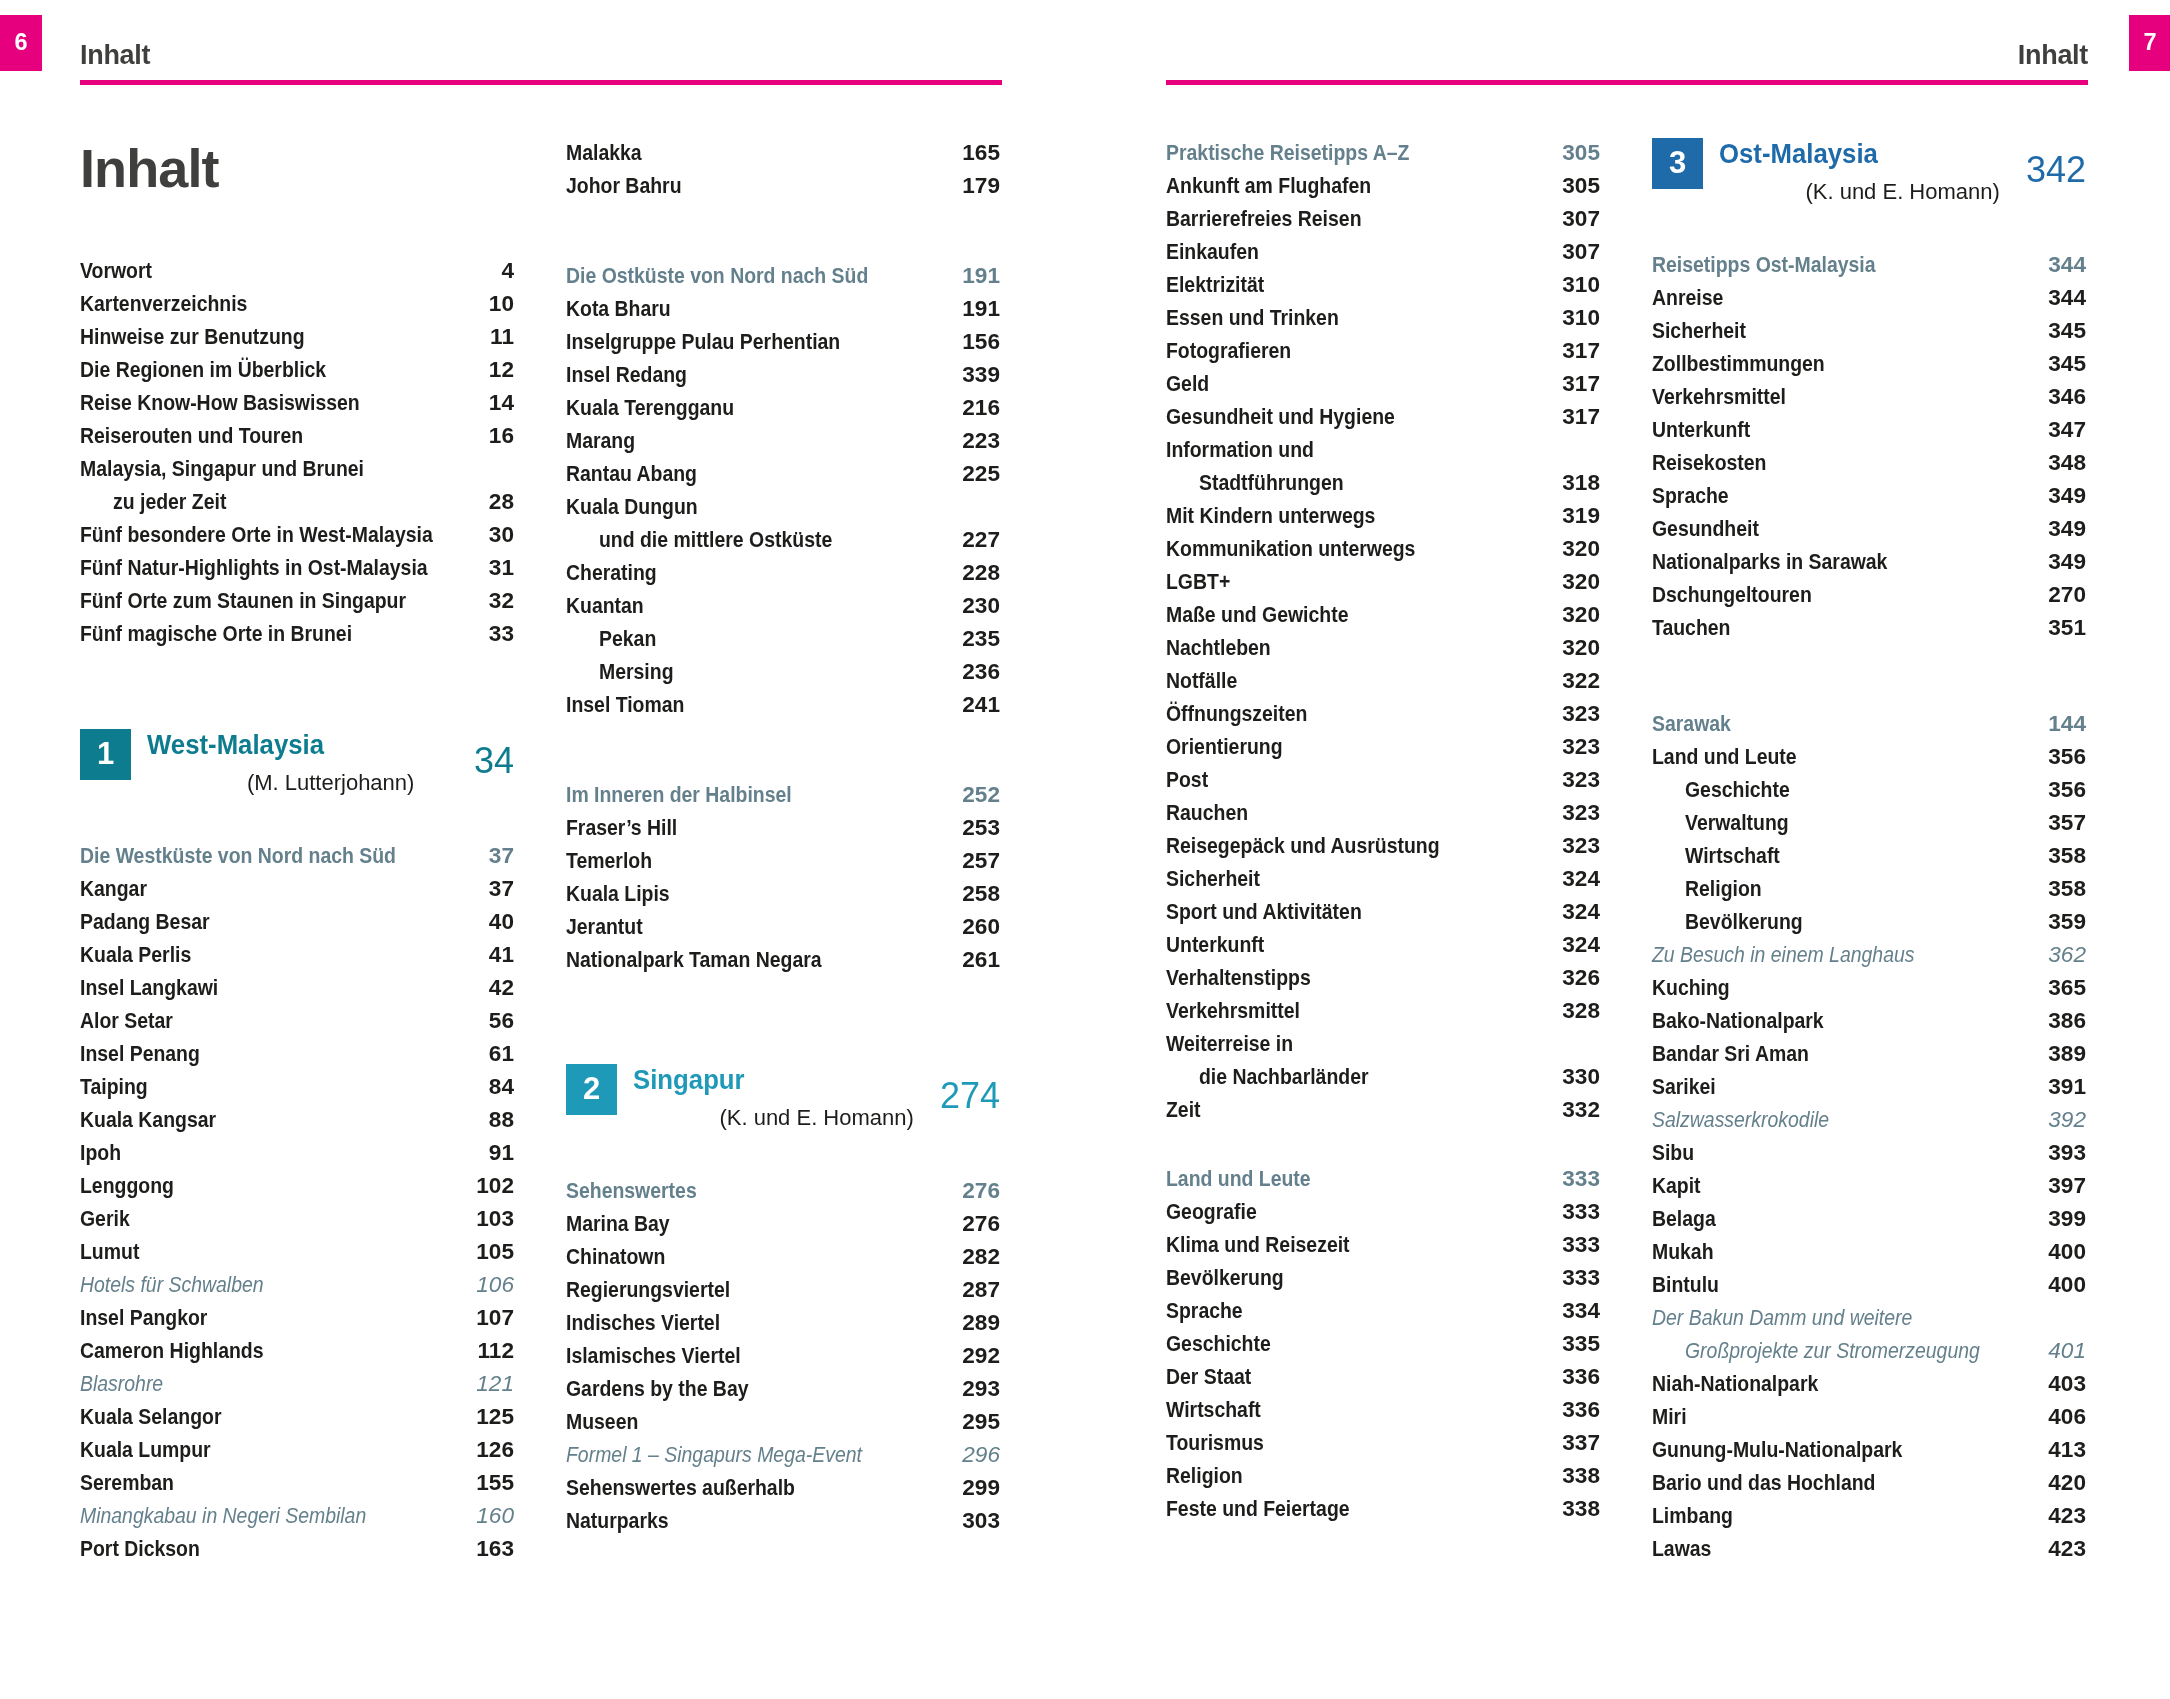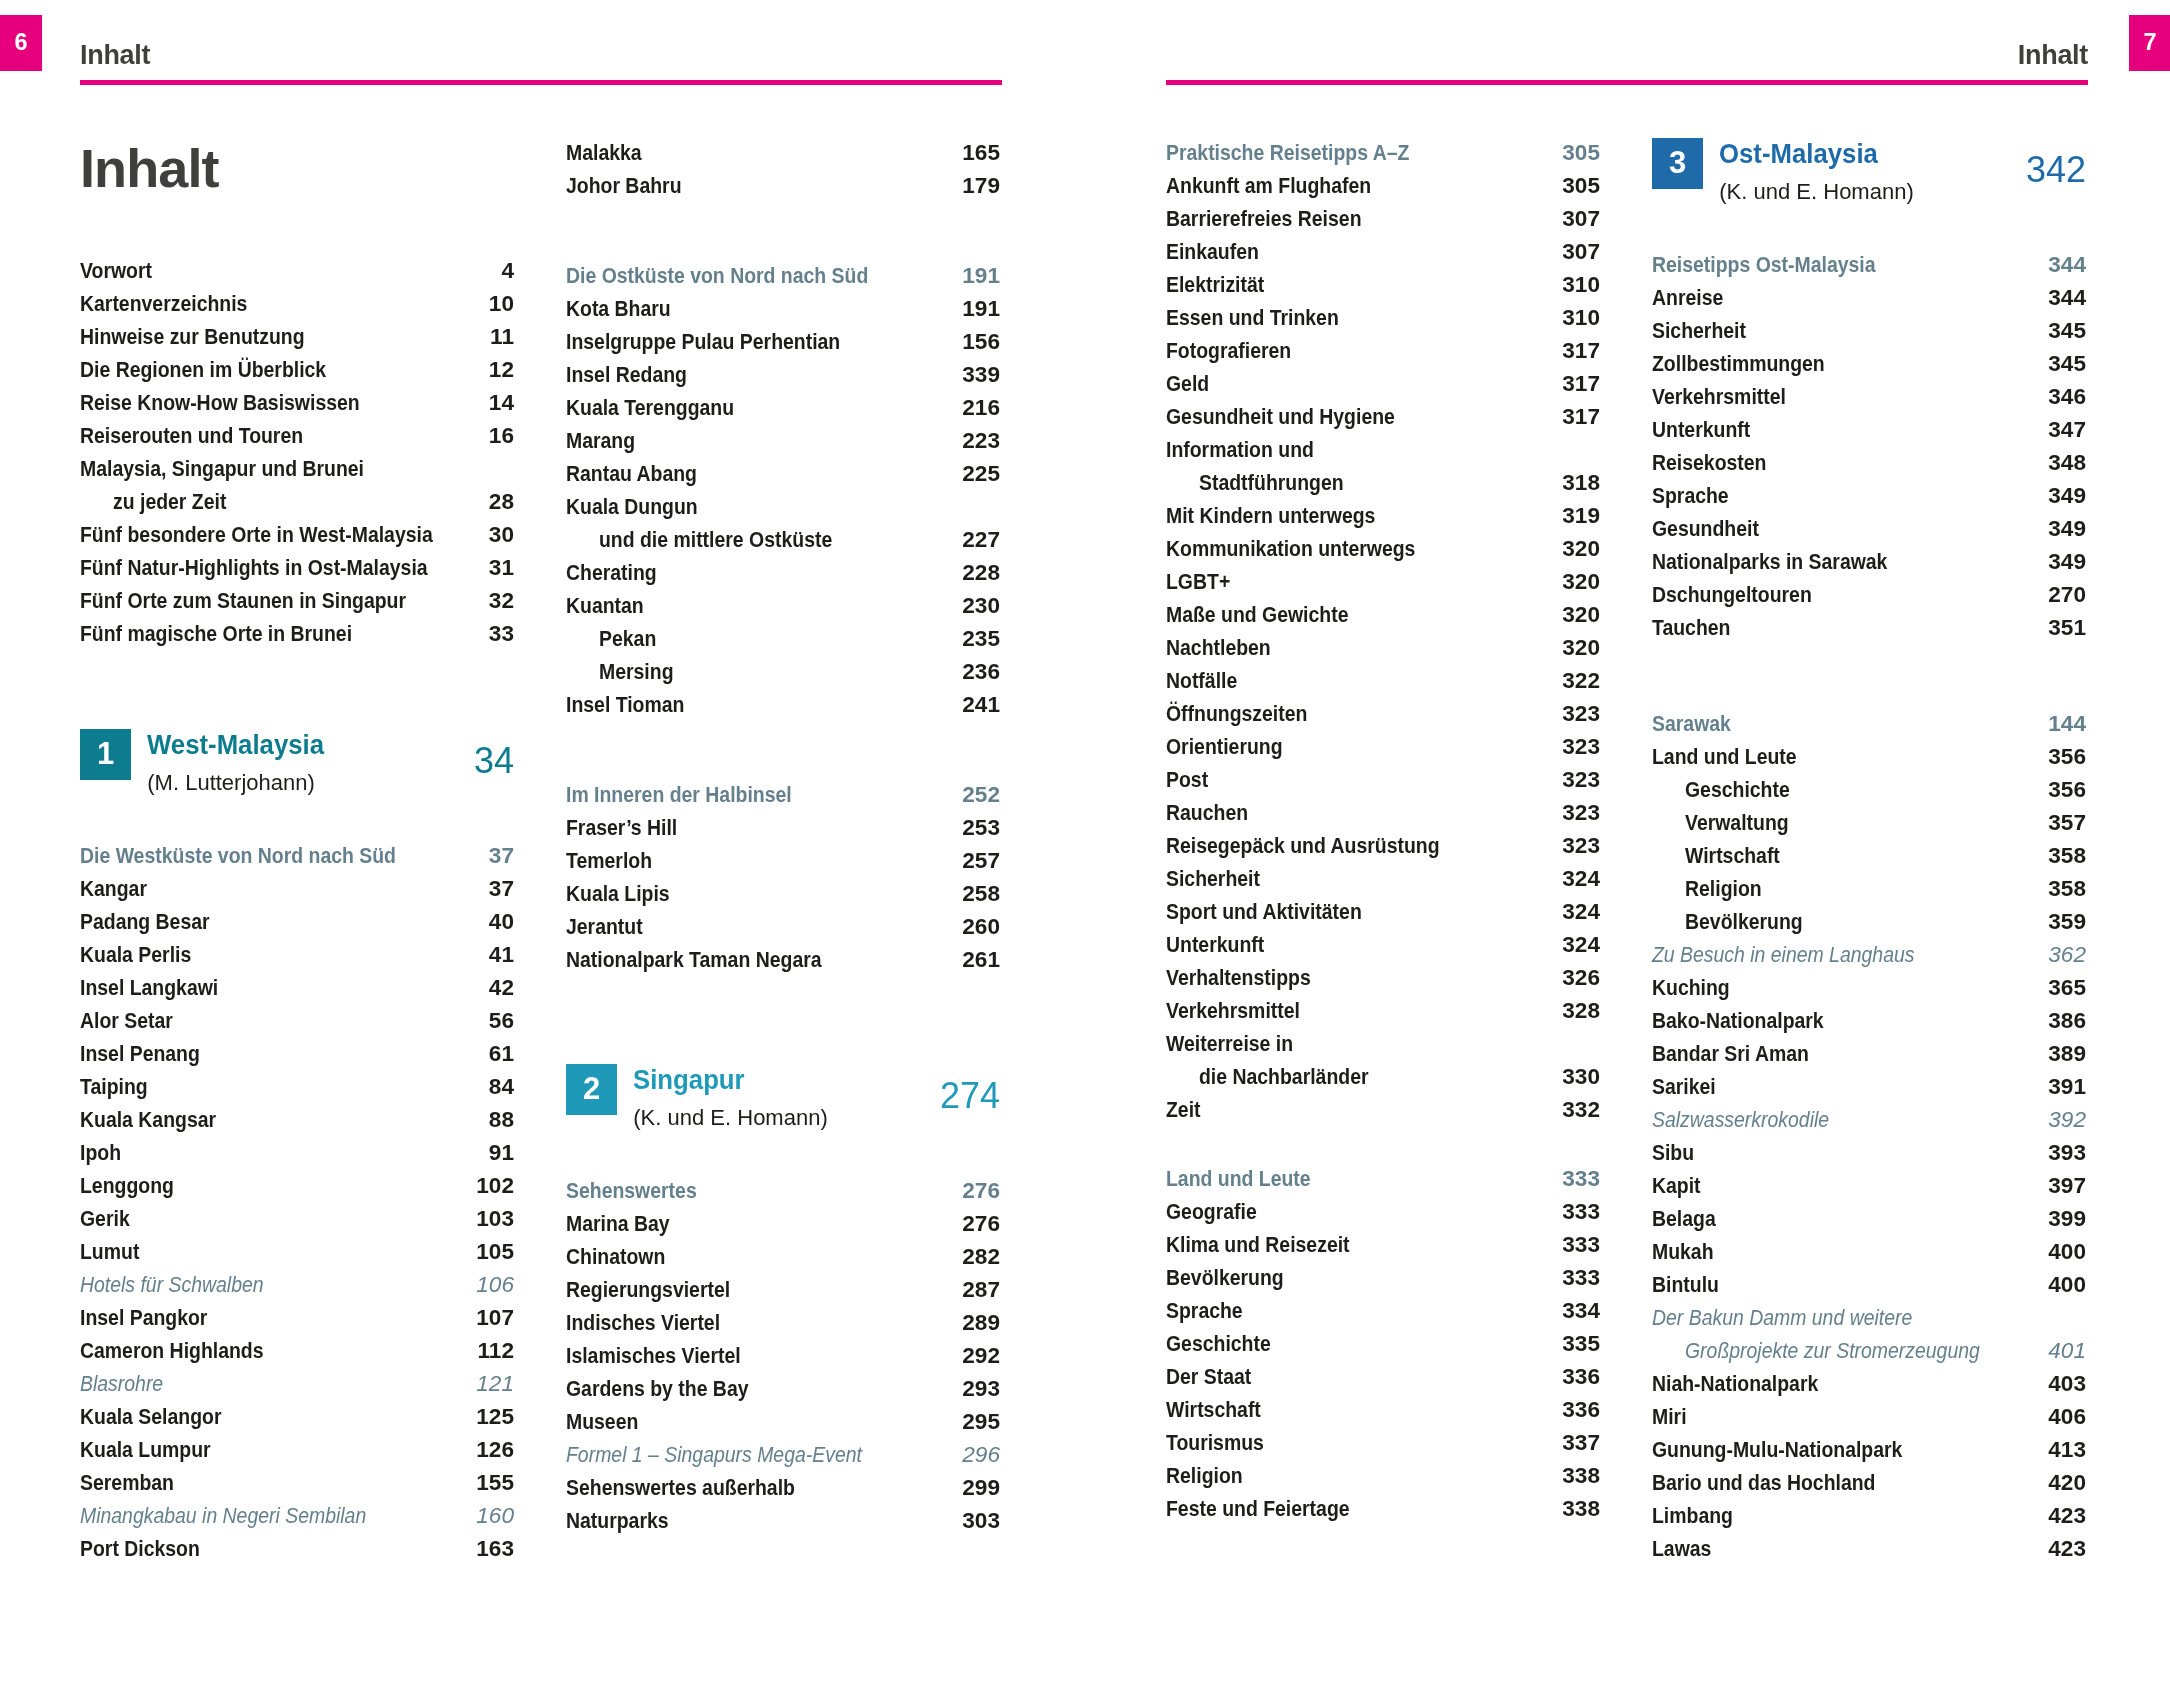--- a/index.html
+++ b/index.html
@@ -34,21 +34,21 @@
   .row.it .lbl,.row.it .pg{color:var(--muted,#64808c);font-style:italic;font-weight:normal;}
 
   .sec{--c:#0e7c8f;display:flex;gap:16.3px;height:87px;align-items:flex-start;}
   .secnum{width:51px;height:51px;margin-top:1.8px;background:var(--c);color:#fff;font-size:31px;font-weight:bold;
           display:flex;align-items:center;justify-content:center;flex:0 0 51px;}
   .secbody{flex:1;}
   .secrow{position:relative;padding-right:0;line-height:36px;}
   .sectitle{display:inline-block;transform:scaleX(.92);transform-origin:0 50%;white-space:nowrap;
             font-size:28px;font-weight:bold;color:var(--c);}
   .secpg{position:absolute;right:0;top:16px;font-size:36px;font-weight:normal;color:var(--c);}
-  .secauthor{font-size:22px;line-height:31px;color:var(--dark,#1d1d1b);}
+  .secauthor{font-size:22px;line-height:31px;color:var(--dark,#1d1d1b);text-align:center;}
   .sp{width:100%;}
 </style>
 </head>
 <body>
 
 <div class="spread">
 
   <div class="page left">
     <div class="page-header">
       <div class="tab">6</div>

